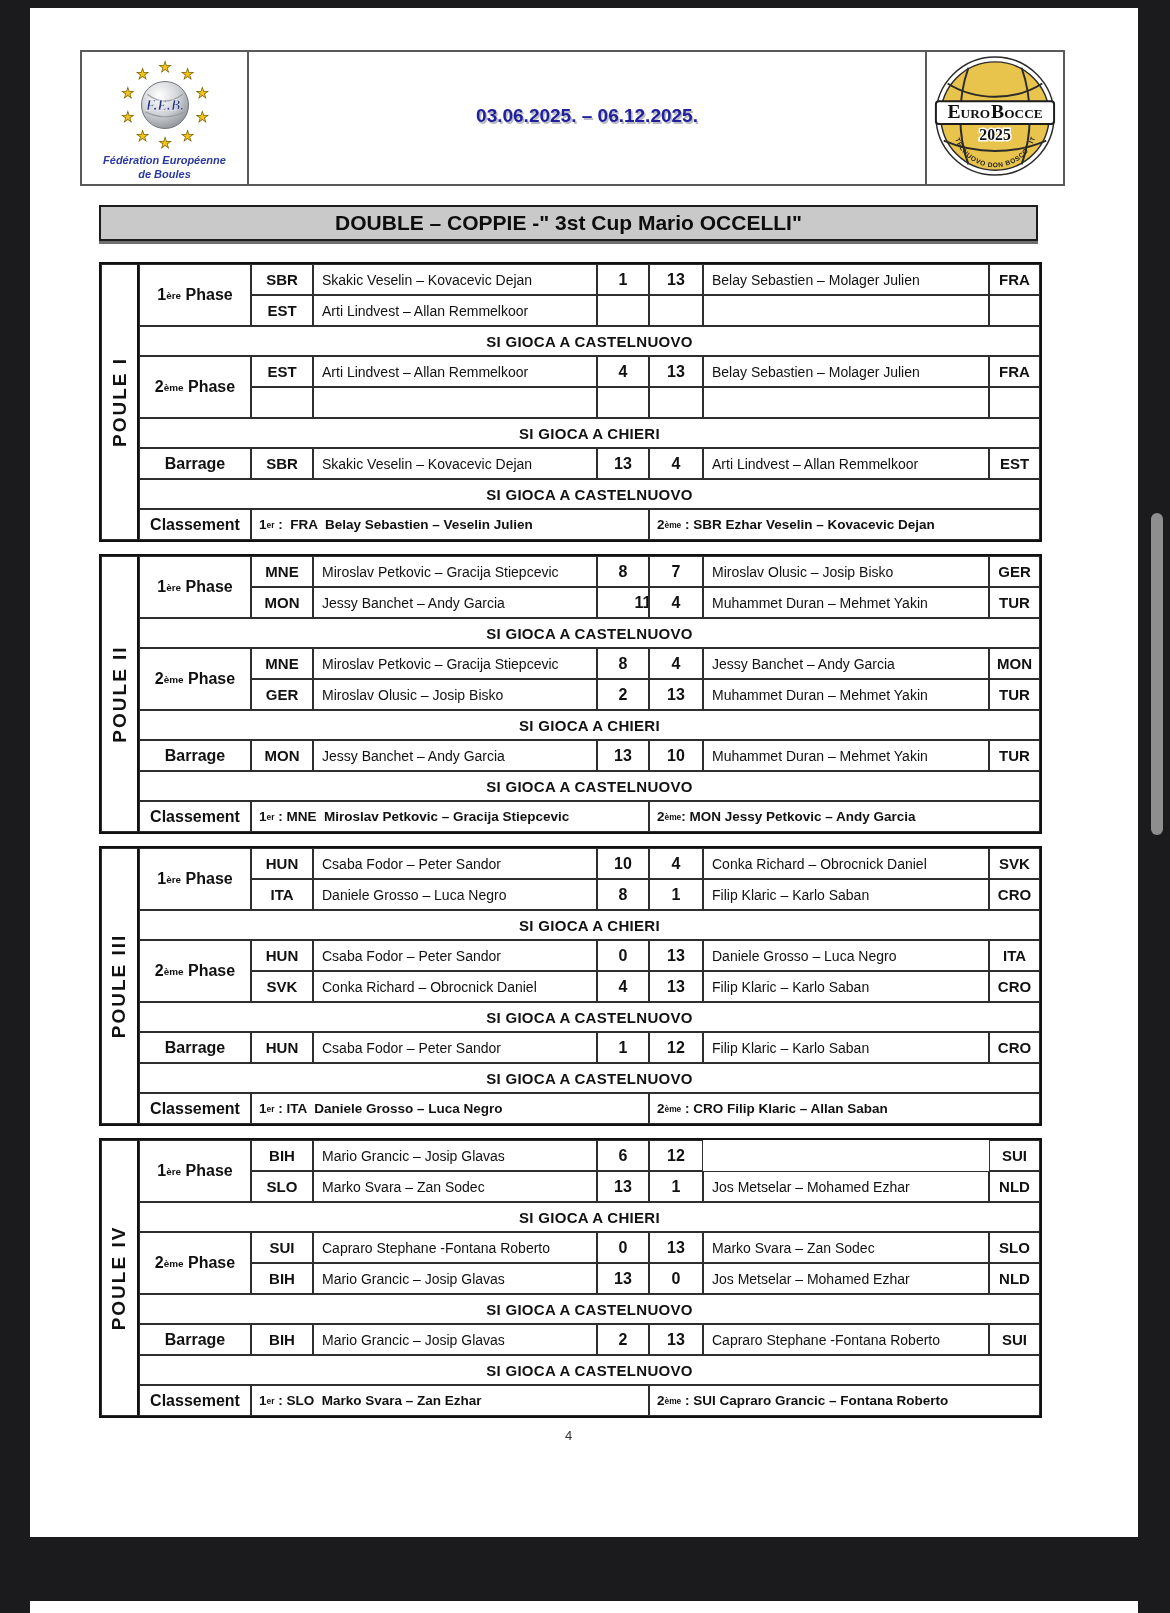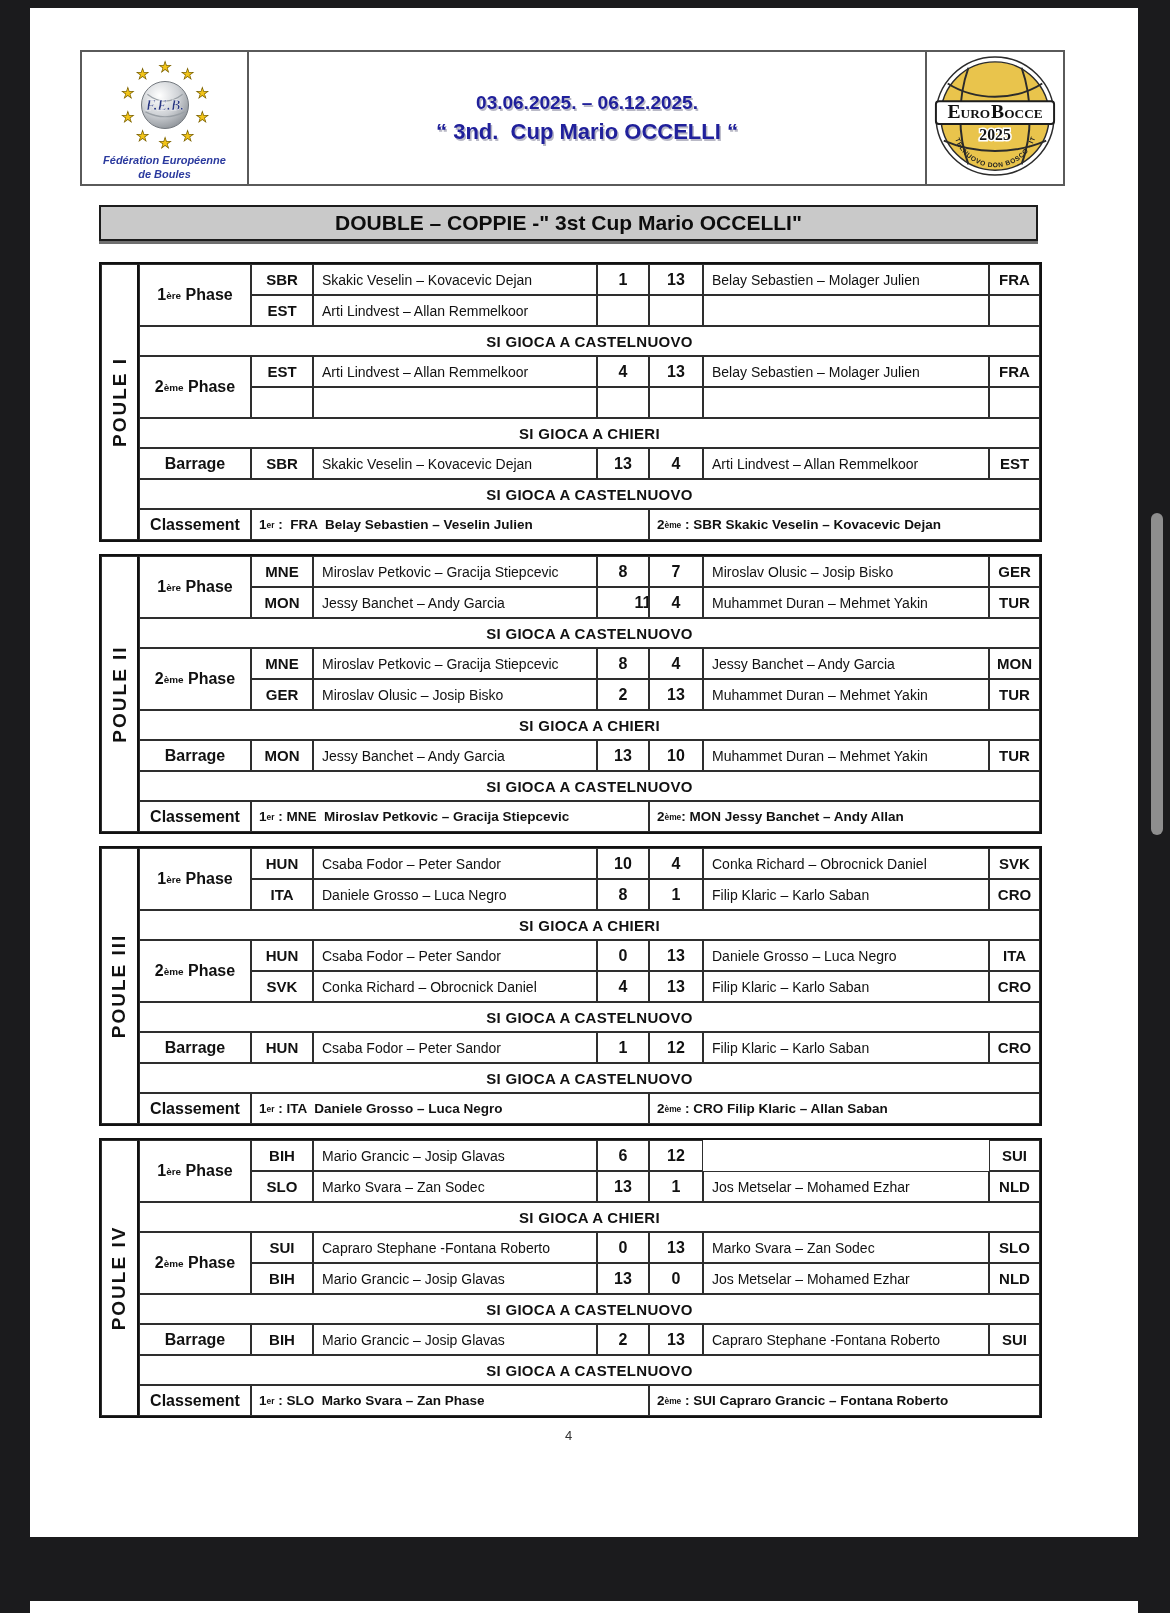--- a/index.html
+++ b/index.html
@@ -112,21 +112,20 @@
         <text x="60" y="54" text-anchor="middle" font-family="Liberation Serif, serif" font-style="italic" font-weight="bold" font-size="15" fill="#27357f" stroke="#ffffff" stroke-width="0.4">F.E.B.</text>
       </svg>
       <div class="feb-text">
         <div>Fédération Européenne</div>
         <div>de Boules</div>
       </div>
     </div>
 
     <div class="hcell center">
       <div class="dates pre">03.06.2025. – 06.12.2025.</div>
-      <div class="cup pre">“ 3nd.  Cup Mario OCCELLI “</div>
     </div>
 
     <div class="hcell right">
       <svg width="128" height="128" viewBox="0 0 130 130">
         <defs>
           <path id="bocceArc" d="M 24 85 A 43 43 0 0 0 106 85" fill="none"></path>
         </defs>
         <circle cx="65" cy="63" r="60" fill="#ffffff" stroke="#2b2b2b" stroke-width="1.5"></circle>
         <circle cx="65" cy="63" r="55" fill="#e9c44c" stroke="#2b2b2b" stroke-width="1.5"></circle>
         <g fill="none" stroke="#2b2b2b" stroke-width="2">
@@ -202,21 +201,21 @@
           <span>Classement</span>
         </div>
         <div class="c cls" style="grid-area: 9 / 3 / auto / 6;">
           <span>1</span>
           <sup>er</sup>
           <span class="pre"> :  FRA  Belay Sebastien – Veselin Julien</span>
         </div>
         <div class="c cls" style="grid-area: 9 / 6 / auto / 9;">
           <span>2</span>
           <sup>ème</sup>
-          <span class="pre"> : SBR Skakic Veselin – Kovacevic Dejan</span>
+          <span class="pre"> : SBR Ezhar Veselin – Kovacevic Dejan</span>
         </div>
       </div>
       <div class="pool" style="top: 546px;">
         <div class="c poolname" style="grid-area: 1 / 1 / 10;">
           <span class="vert">POULE II</span>
         </div>
         <div class="c plabel" style="grid-area: 1 / 2 / 3;">
           <span>1</span>
           <sup>ère</sup>
           <span class="pre"> Phase</span>
@@ -266,21 +265,21 @@
           <span>Classement</span>
         </div>
         <div class="c cls" style="grid-area: 9 / 3 / auto / 6;">
           <span>1</span>
           <sup>er</sup>
           <span class="pre"> : MNE  Miroslav Petkovic – Gracija Stiepcevic</span>
         </div>
         <div class="c cls" style="grid-area: 9 / 6 / auto / 9;">
           <span>2</span>
           <sup>ème</sup>
-          <span class="pre">: MON Jessy Banchet – Andy Allan</span>
+          <span class="pre">: MON Jessy Petkovic – Andy Garcia</span>
         </div>
       </div>
       <div class="pool" style="top: 838px;">
         <div class="c poolname" style="grid-area: 1 / 1 / 10;">
           <span class="vert">POULE III</span>
         </div>
         <div class="c plabel" style="grid-area: 1 / 2 / 3;">
           <span>1</span>
           <sup>ère</sup>
           <span class="pre"> Phase</span>
@@ -388,21 +387,21 @@
         <div class="c score" style="grid-area: 7 / 6;">13</div>
         <div class="c team pre" style="grid-area: 7 / 7;">Capraro Stephane -Fontana Roberto</div>
         <div class="c country" style="grid-area: 7 / 8;">SUI</div>
         <div class="c venue" style="grid-area: 8 / 2 / auto / 9;">SI GIOCA A CASTELNUOVO</div>
         <div class="c plabel" style="grid-area: 9 / 2;">
           <span>Classement</span>
         </div>
         <div class="c cls" style="grid-area: 9 / 3 / auto / 6;">
           <span>1</span>
           <sup>er</sup>
-          <span class="pre"> : SLO  Marko Svara – Zan Phase</span>
+          <span class="pre"> : SLO  Marko Svara – Zan Ezhar</span>
         </div>
         <div class="c cls" style="grid-area: 9 / 6 / auto / 9;">
           <span>2</span>
           <sup>ème</sup>
           <span class="pre"> : SUI Capraro Grancic – Fontana Roberto</span>
         </div>
       </div>
     </div>
 
   <div class="pagenum">4</div>

